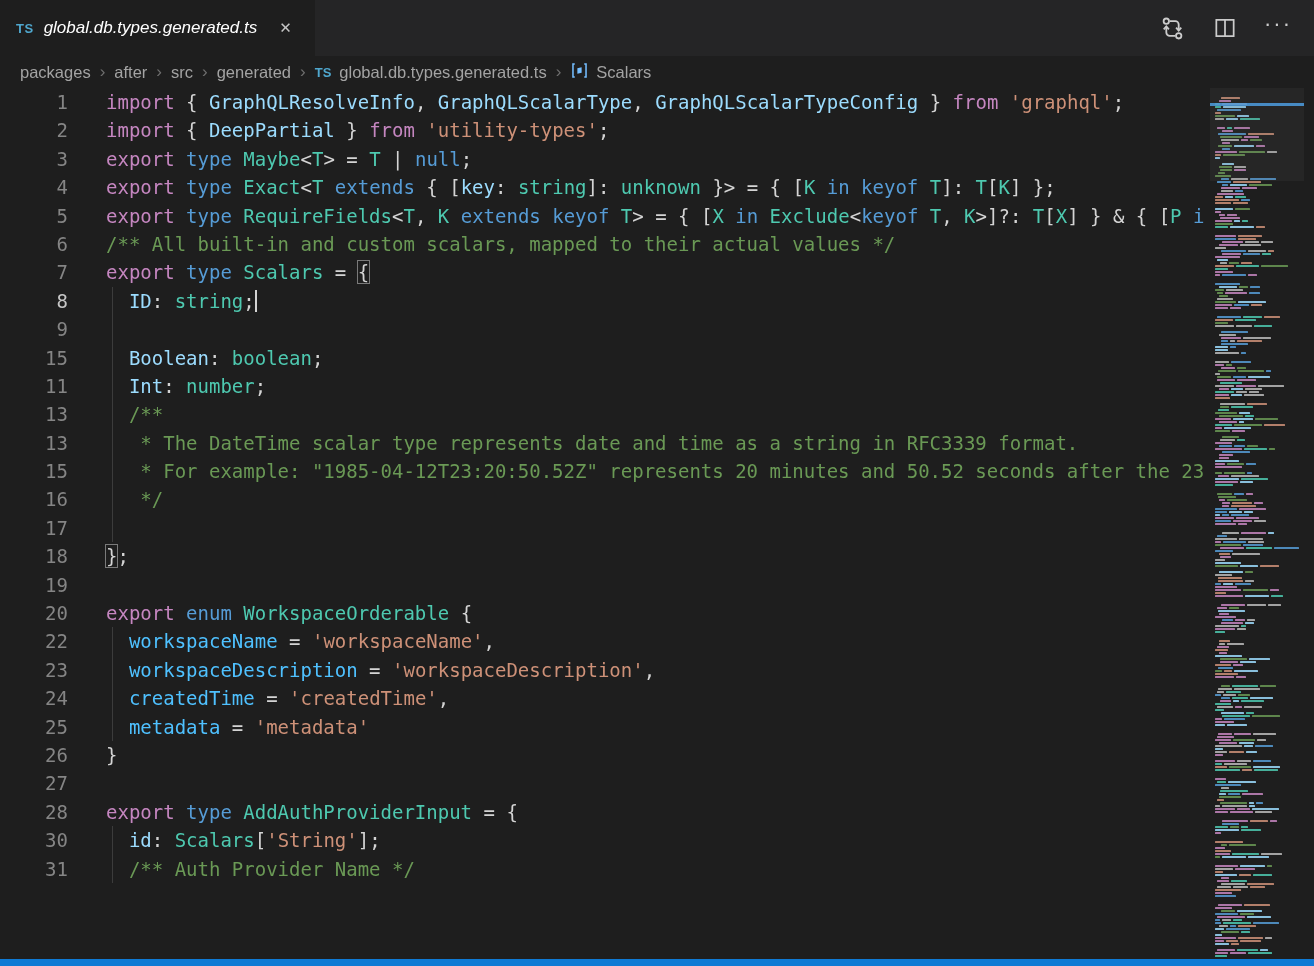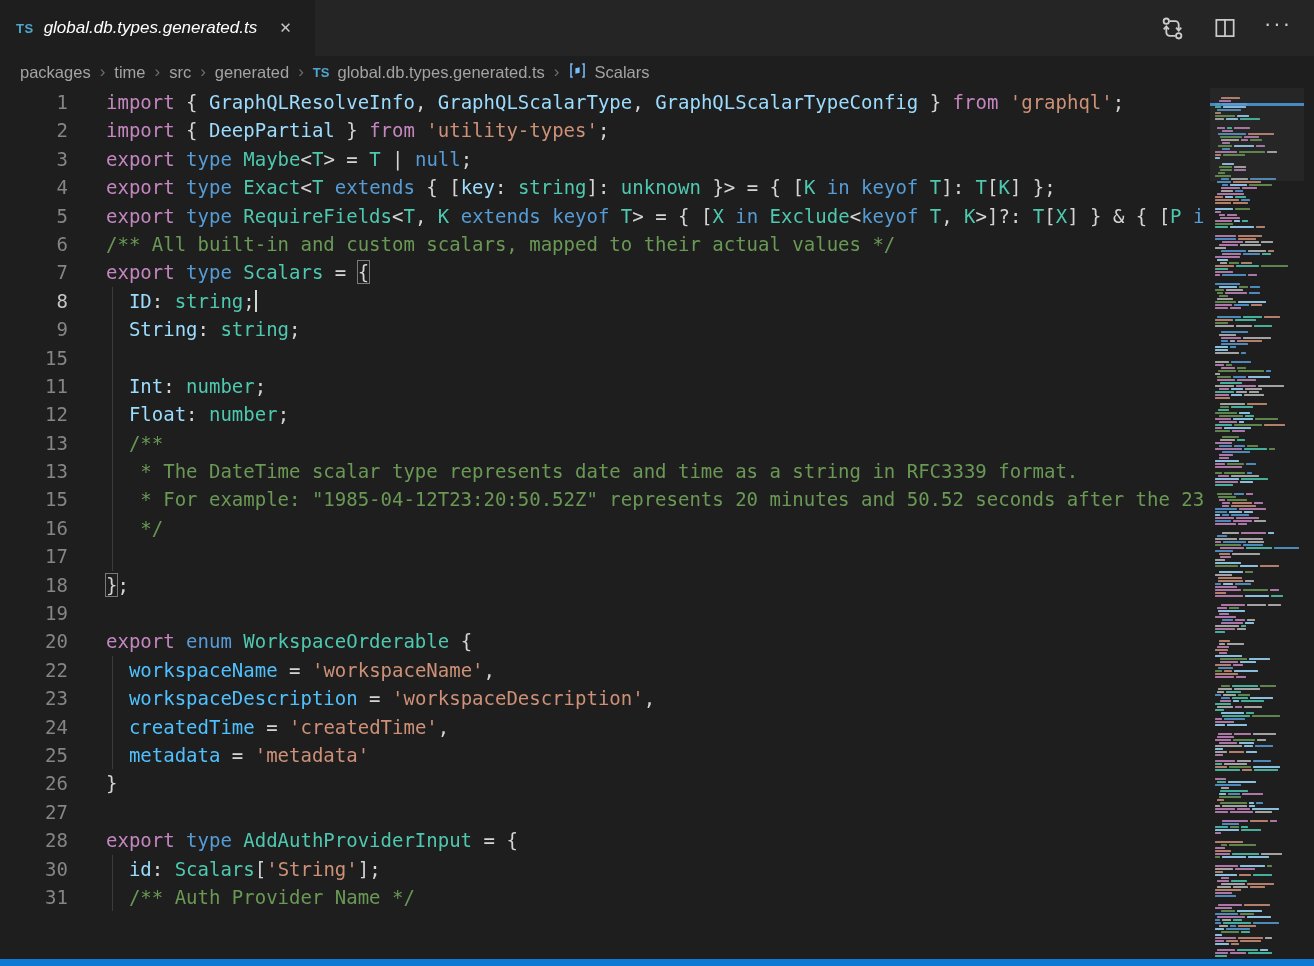--- a/index.html
+++ b/index.html
@@ -92,21 +92,21 @@
           <line x1="12" y1="4.5" x2="12" y2="19.5"></line>
         </svg>
       </span>
       <span class="more-dots">···</span>
     </div>
   </div>
 
   <div class="breadcrumb" id="breadcrumb">
       <span class="crumb">packages</span>
       <span class="crumb-sep">›</span>
-      <span class="crumb">time</span>
+      <span class="crumb">after</span>
       <span class="crumb-sep">›</span>
       <span class="crumb">src</span>
       <span class="crumb-sep">›</span>
       <span class="crumb">generated</span>
       <span class="crumb-sep">›</span>
       <span class="crumb-ts">TS</span>
       <span class="crumb">global.db.types.generated.ts</span>
       <span class="crumb-sep">›</span>
       <span class="crumb-sym-icon"><svg width="19" height="19" viewBox="0 0 16 16" fill="none" stroke="#75BEFF" stroke-width="1.3">
           <path d="M4 2.5 H2.5 V13.5 H4"></path>
@@ -119,24 +119,23 @@
   <div class="editor">
     <div class="code-area" id="lines">
         <div class="row"><span class="gutter">1</span><span class="codeln"><span class="tk-kp">import </span><span class="tk-pu">{ </span><span class="tk-va">GraphQLResolveInfo</span><span class="tk-pu">, </span><span class="tk-va">GraphQLScalarType</span><span class="tk-pu">, </span><span class="tk-va">GraphQLScalarTypeConfig</span><span class="tk-pu"> } </span><span class="tk-kp">from </span><span class="tk-st">'graphql'</span><span class="tk-pu">;</span></span></div>
         <div class="row"><span class="gutter">2</span><span class="codeln"><span class="tk-kp">import </span><span class="tk-pu">{ </span><span class="tk-va">DeepPartial</span><span class="tk-pu"> } </span><span class="tk-kp">from </span><span class="tk-st">'utility-types'</span><span class="tk-pu">;</span></span></div>
         <div class="row"><span class="gutter">3</span><span class="codeln"><span class="tk-kp">export </span><span class="tk-kb">type </span><span class="tk-ty">Maybe</span><span class="tk-pu">&lt;</span><span class="tk-ty">T</span><span class="tk-pu">&gt; = </span><span class="tk-ty">T</span><span class="tk-pu"> | </span><span class="tk-kb">null</span><span class="tk-pu">;</span></span></div>
         <div class="row"><span class="gutter">4</span><span class="codeln"><span class="tk-kp">export </span><span class="tk-kb">type </span><span class="tk-ty">Exact</span><span class="tk-pu">&lt;</span><span class="tk-ty">T</span><span class="tk-kb"> extends </span><span class="tk-pu">{ [</span><span class="tk-va">key</span><span class="tk-pu">: </span><span class="tk-ty">string</span><span class="tk-pu">]: </span><span class="tk-ty">unknown</span><span class="tk-pu"> }&gt; = { [</span><span class="tk-ty">K</span><span class="tk-kb"> in keyof </span><span class="tk-ty">T</span><span class="tk-pu">]: </span><span class="tk-ty">T</span><span class="tk-pu">[</span><span class="tk-ty">K</span><span class="tk-pu">] };</span></span></div>
         <div class="row"><span class="gutter">5</span><span class="codeln"><span class="tk-kp">export </span><span class="tk-kb">type </span><span class="tk-ty">RequireFields</span><span class="tk-pu">&lt;</span><span class="tk-ty">T</span><span class="tk-pu">, </span><span class="tk-ty">K</span><span class="tk-kb"> extends keyof </span><span class="tk-ty">T</span><span class="tk-pu">&gt; = { [</span><span class="tk-ty">X</span><span class="tk-kb"> in </span><span class="tk-ty">Exclude</span><span class="tk-pu">&lt;</span><span class="tk-kb">keyof </span><span class="tk-ty">T</span><span class="tk-pu">, </span><span class="tk-ty">K</span><span class="tk-pu">&gt;]?: </span><span class="tk-ty">T</span><span class="tk-pu">[</span><span class="tk-ty">X</span><span class="tk-pu">] } &amp; { [</span><span class="tk-ty">P</span><span class="tk-kb"> i</span></span></div>
         <div class="row"><span class="gutter">6</span><span class="codeln"><span class="tk-co">/** All built-in and custom scalars, mapped to their actual values */</span></span></div>
         <div class="row"><span class="gutter">7</span><span class="codeln"><span class="tk-kp">export </span><span class="tk-kb">type </span><span class="tk-ty">Scalars</span><span class="tk-pu"> = </span><span class="tk-bm">{</span></span></div>
         <div class="row"><div class="guide"></div><span class="gutter active">8</span><span class="codeln"><span class="tk-pu">  </span><span class="tk-va">ID</span><span class="tk-pu">: </span><span class="tk-ty">string</span><span class="tk-pu">;</span><span class="cursor"></span></span></div>
-        <div class="row"><div class="guide"></div><span class="gutter">9</span><span class="codeln"><span class="tk-pu">  </span><span class="tk-va">String</span><span class="tk-pu">: </span><span class="tk-ty">string</span><span class="tk-pu">;</span></span></div>
-        <div class="row"><div class="guide"></div><span class="gutter">15</span></div>
+        <div class="row"><div class="guide"></div><span class="gutter">9</span></div>
+        <div class="row"><div class="guide"></div><span class="gutter">15</span><span class="codeln"><span class="tk-pu">  </span><span class="tk-va">Boolean</span><span class="tk-pu">: </span><span class="tk-ty">boolean</span><span class="tk-pu">;</span></span></div>
         <div class="row"><div class="guide"></div><span class="gutter">11</span><span class="codeln"><span class="tk-pu">  </span><span class="tk-va">Int</span><span class="tk-pu">: </span><span class="tk-ty">number</span><span class="tk-pu">;</span></span></div>
-        <div class="row"><div class="guide"></div><span class="gutter">12</span><span class="codeln"><span class="tk-pu">  </span><span class="tk-va">Float</span><span class="tk-pu">: </span><span class="tk-ty">number</span><span class="tk-pu">;</span></span></div>
         <div class="row"><div class="guide"></div><span class="gutter">13</span><span class="codeln"><span class="tk-co">  /**</span></span></div>
         <div class="row"><div class="guide"></div><span class="gutter">13</span><span class="codeln"><span class="tk-co">   * The DateTime scalar type represents date and time as a string in RFC3339 format.</span></span></div>
         <div class="row"><div class="guide"></div><span class="gutter">15</span><span class="codeln"><span class="tk-co">   * For example: "1985-04-12T23:20:50.52Z" represents 20 minutes and 50.52 seconds after the 23</span></span></div>
         <div class="row"><div class="guide"></div><span class="gutter">16</span><span class="codeln"><span class="tk-co">   */</span></span></div>
         <div class="row"><div class="guide"></div><span class="gutter">17</span></div>
         <div class="row"><span class="gutter">18</span><span class="codeln"><span class="tk-bm">}</span><span class="tk-pu">;</span></span></div>
         <div class="row"><span class="gutter">19</span><span class="codeln"></span></div>
         <div class="row"><span class="gutter">20</span><span class="codeln"><span class="tk-kp">export </span><span class="tk-kb">enum </span><span class="tk-ty">WorkspaceOrderable</span><span class="tk-pu"> {</span></span></div>
         <div class="row"><div class="guide"></div><span class="gutter">22</span><span class="codeln"><span class="tk-pu">  </span><span class="tk-en">workspaceName</span><span class="tk-pu"> = </span><span class="tk-st">'workspaceName'</span><span class="tk-pu">,</span></span></div>
         <div class="row"><div class="guide"></div><span class="gutter">23</span><span class="codeln"><span class="tk-pu">  </span><span class="tk-en">workspaceDescription</span><span class="tk-pu"> = </span><span class="tk-st">'workspaceDescription'</span><span class="tk-pu">,</span></span></div>

